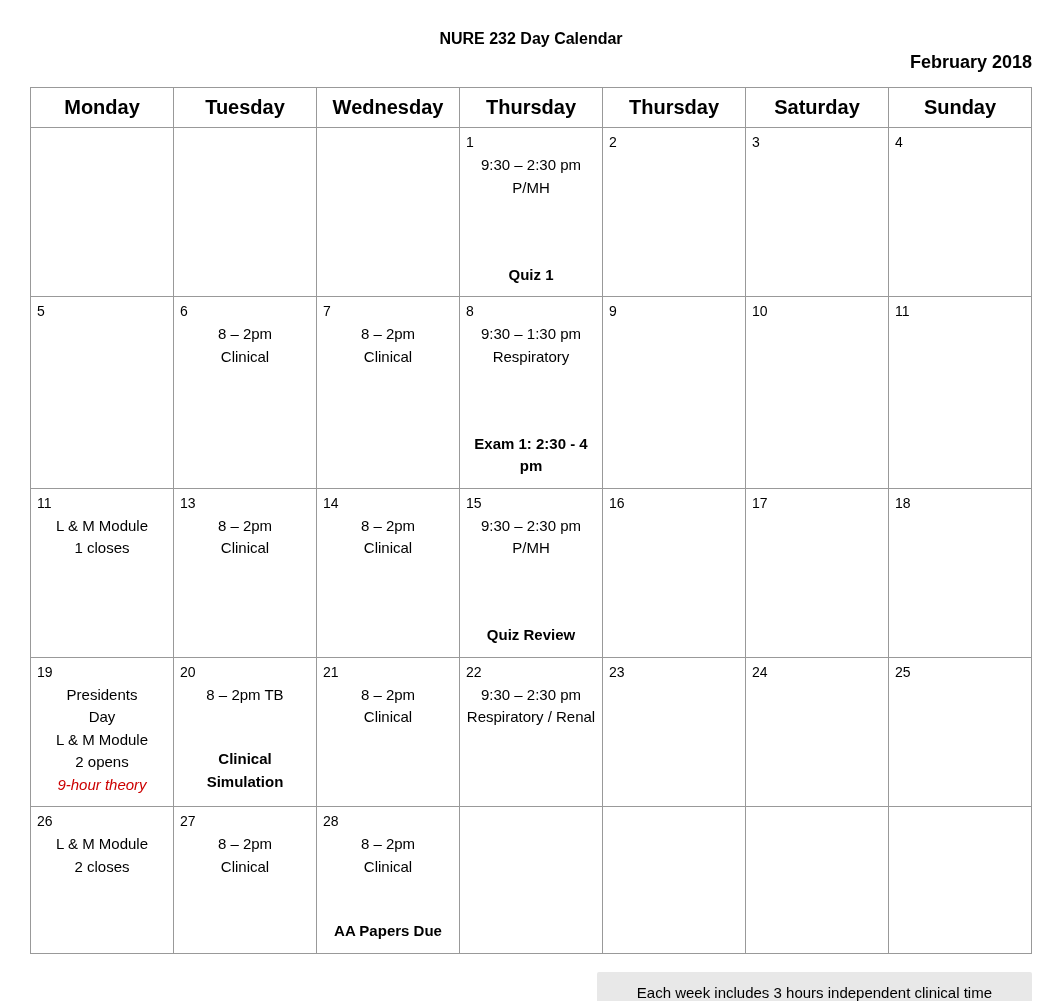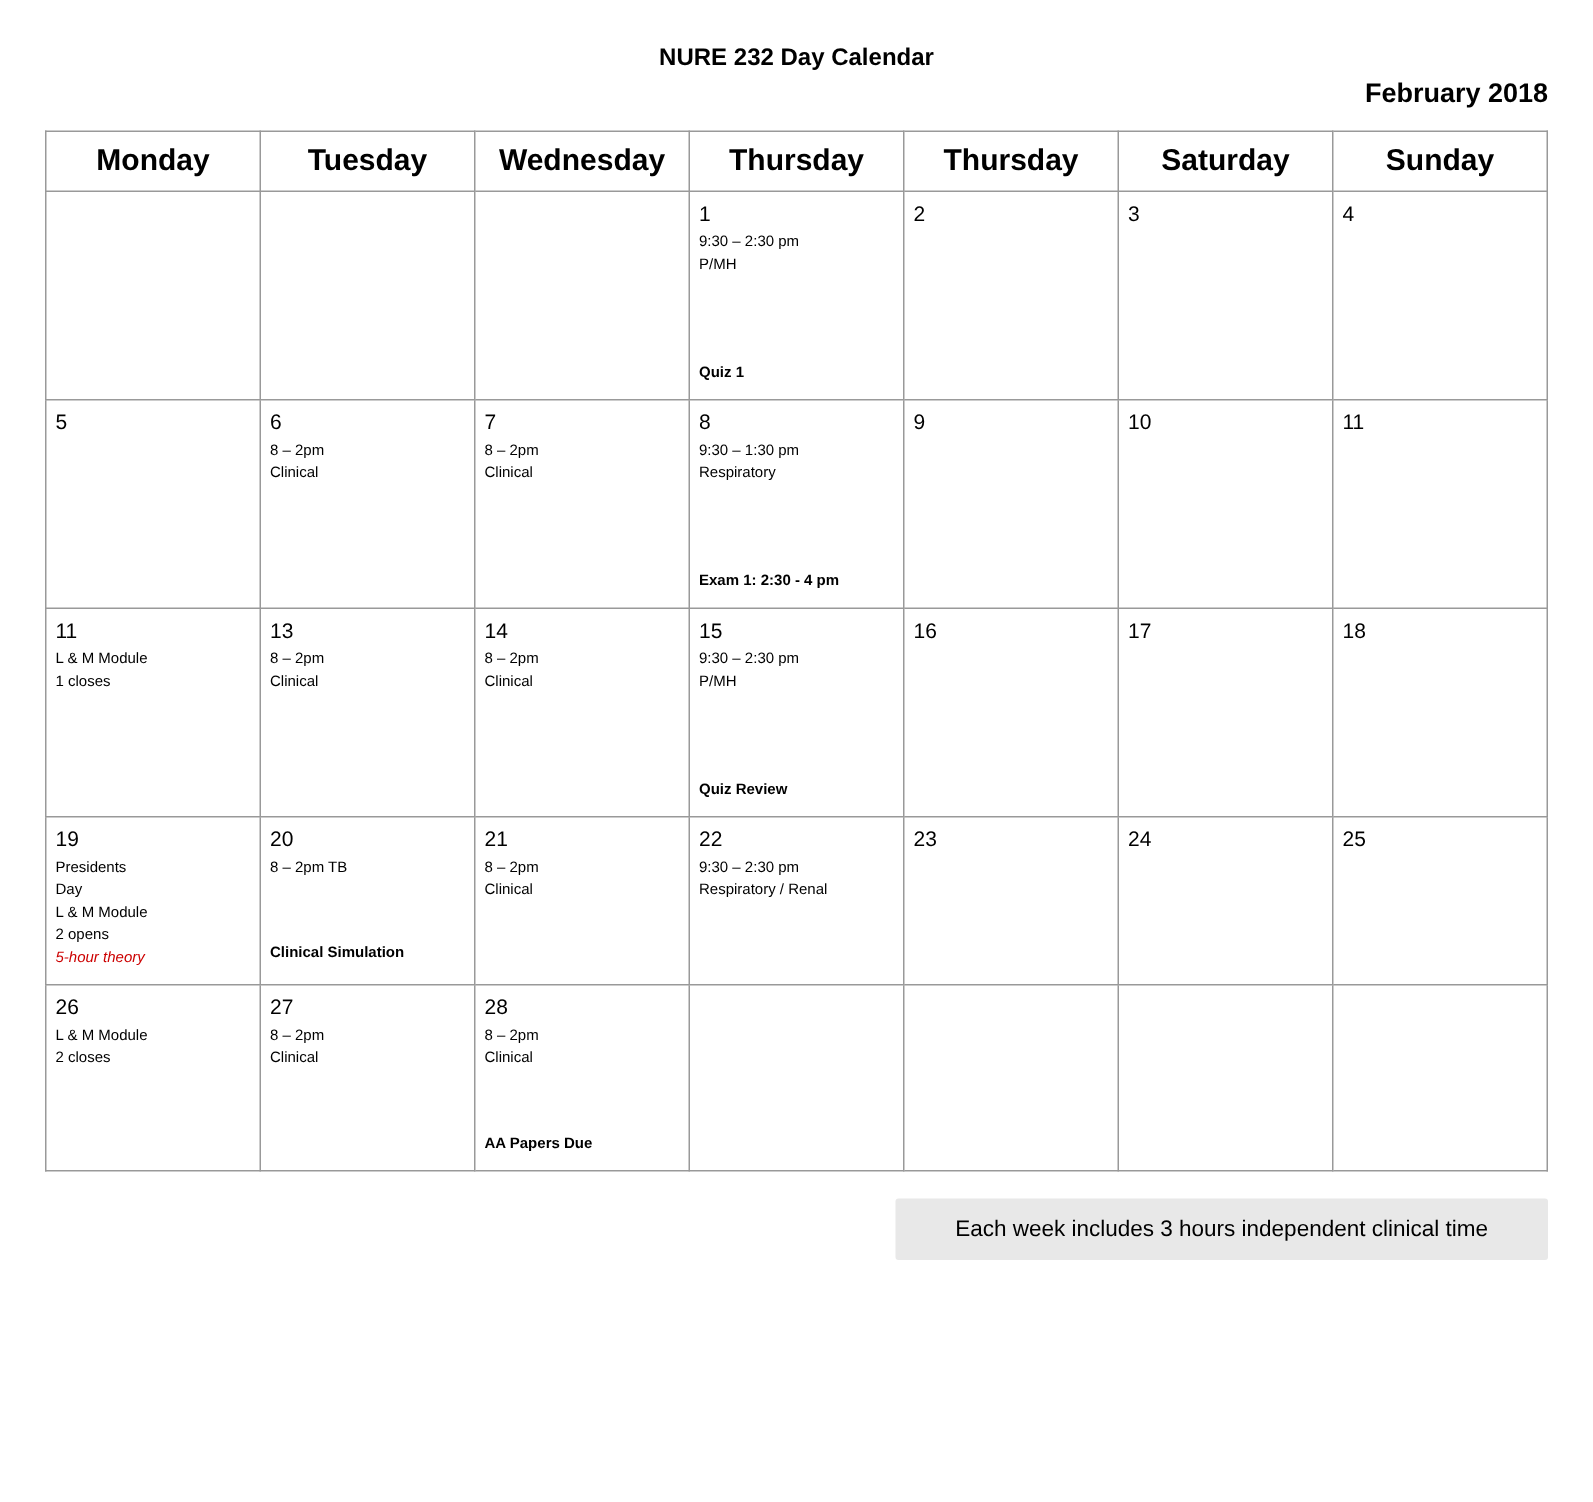--- a/index.html
+++ b/index.html
@@ -47,21 +47,22 @@
       padding: 6px 6px 10px 6px;
       font-size: 13px;
     }
     .day-num {
       font-size: 14px;
       font-weight: normal;
       display: block;
       margin-bottom: 4px;
     }
     .cell-content {
-      font-size: 10px;
+      text-align: center;
+      font-size: 15px;
       line-height: 1.5;
     }
     .cell-content .bold-text {
       font-weight: bold;
       margin-top: 42px;
     }
     .cell-content .italic-text {
       font-style: italic;
       color: #cc0000;
     }
@@ -190,21 +191,21 @@
           </td>
         </tr>
         <tr class="week-row">
           <td>
             <span class="day-num">19</span>
             <div class="cell-content">
               <p>Presidents</p>
               <p>Day</p>
               <p>L &amp; M Module</p>
               <p>2 opens</p>
-              <p class="italic-text">5-hour theory</p>
+              <p class="italic-text">9-hour theory</p>
             </div>
           </td>
           <td>
             <span class="day-num">20</span>
             <div class="cell-content">
               <p>8 – 2pm TB</p>
               <p class="bold-text">Clinical Simulation</p>
             </div>
           </td>
           <td>

